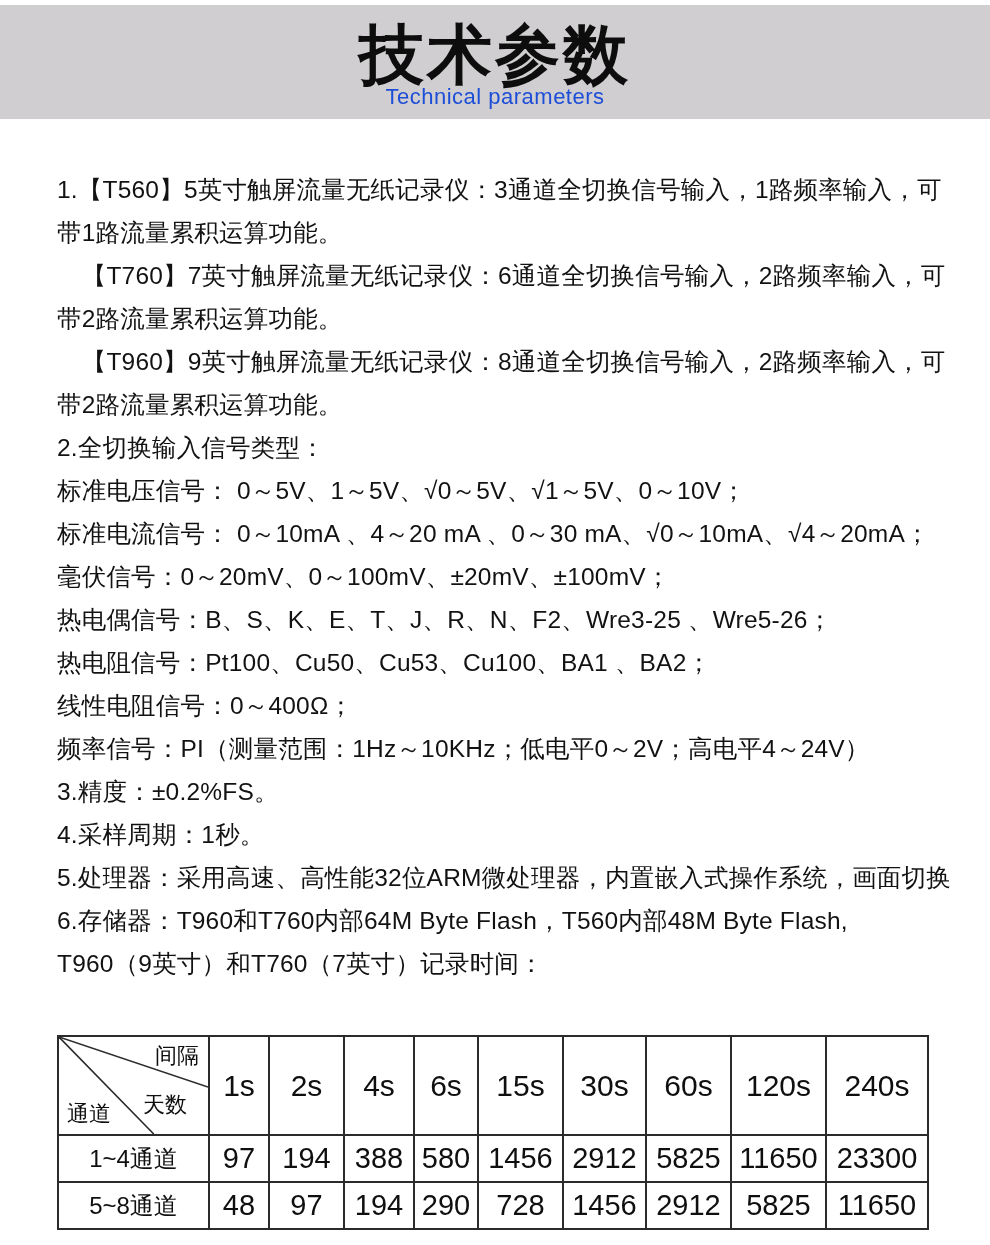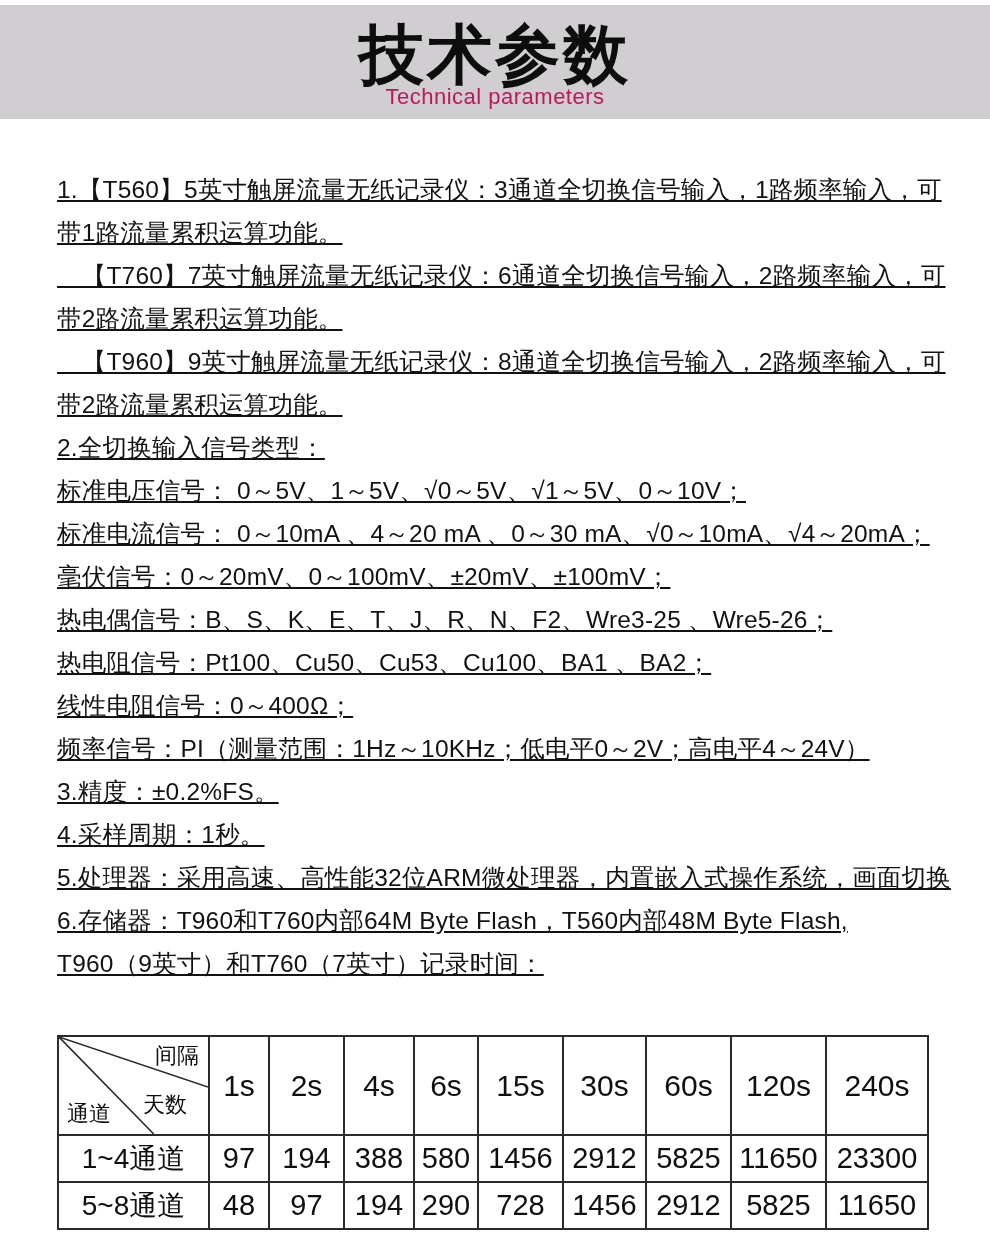--- a/index.html
+++ b/index.html
@@ -19,48 +19,48 @@
   .band{
     position:absolute;top:5px;left:0;width:990px;height:114px;
     background:var(--band-bg);
     text-align:center;
   }
   .title{
     font-size:65px;font-weight:bold;letter-spacing:3px;
     margin-top:20px;line-height:60px;color:#0d0d0d;
   }
   .subtitle{
-    font-size:22px;line-height:24px;color:#be185d;letter-spacing:0.5px;
+    font-size:22px;line-height:24px;color:#1d4ed8;letter-spacing:0.5px;
   }
   .content{
     position:absolute;top:168px;left:57px;width:900px;
   }
   .line{
     font-size:24.5px;line-height:43px;white-space:nowrap;
-    letter-spacing:0.2px;color:#121212;text-decoration:underline;
+    letter-spacing:0.2px;color:#121212;
   }
   table.rec{
     position:absolute;top:1035px;left:57px;
     border-collapse:collapse;table-layout:fixed;
     font-size:29px;color:#0f0f0f;border-radius:10px;
   }
   table.rec td{
     border:2px solid var(--border);
     text-align:center;vertical-align:middle;
     padding:0;
   }
   tr.hdr td{height:99px;}
   tr.datarow td{height:47px;}
   td.corner{position:relative;padding:0;}
   td.corner svg{position:absolute;inset:0;width:100%;height:100%;}
   .corner-label{position:absolute;font-size:22px;line-height:24px;color:#0f0f0f;}
   .lbl-interval{top:7px;right:9px;}
   .lbl-days{top:56px;left:84px;}
   .lbl-channel{bottom:8px;left:8px;}
-  td.rowlabel{text-align:left;padding-left:10px;font-size:28px;}
+  td.rowlabel{text-align:left;padding-left:10px;font-size:24px;}
   td.colhead{font-size:30px;margin-left:20px;}
 </style>
 </head>
 <body>
 
 <div class="band">
   <div class="title">技术参数</div>
   <div class="subtitle">Technical parameters</div>
 </div>
 

